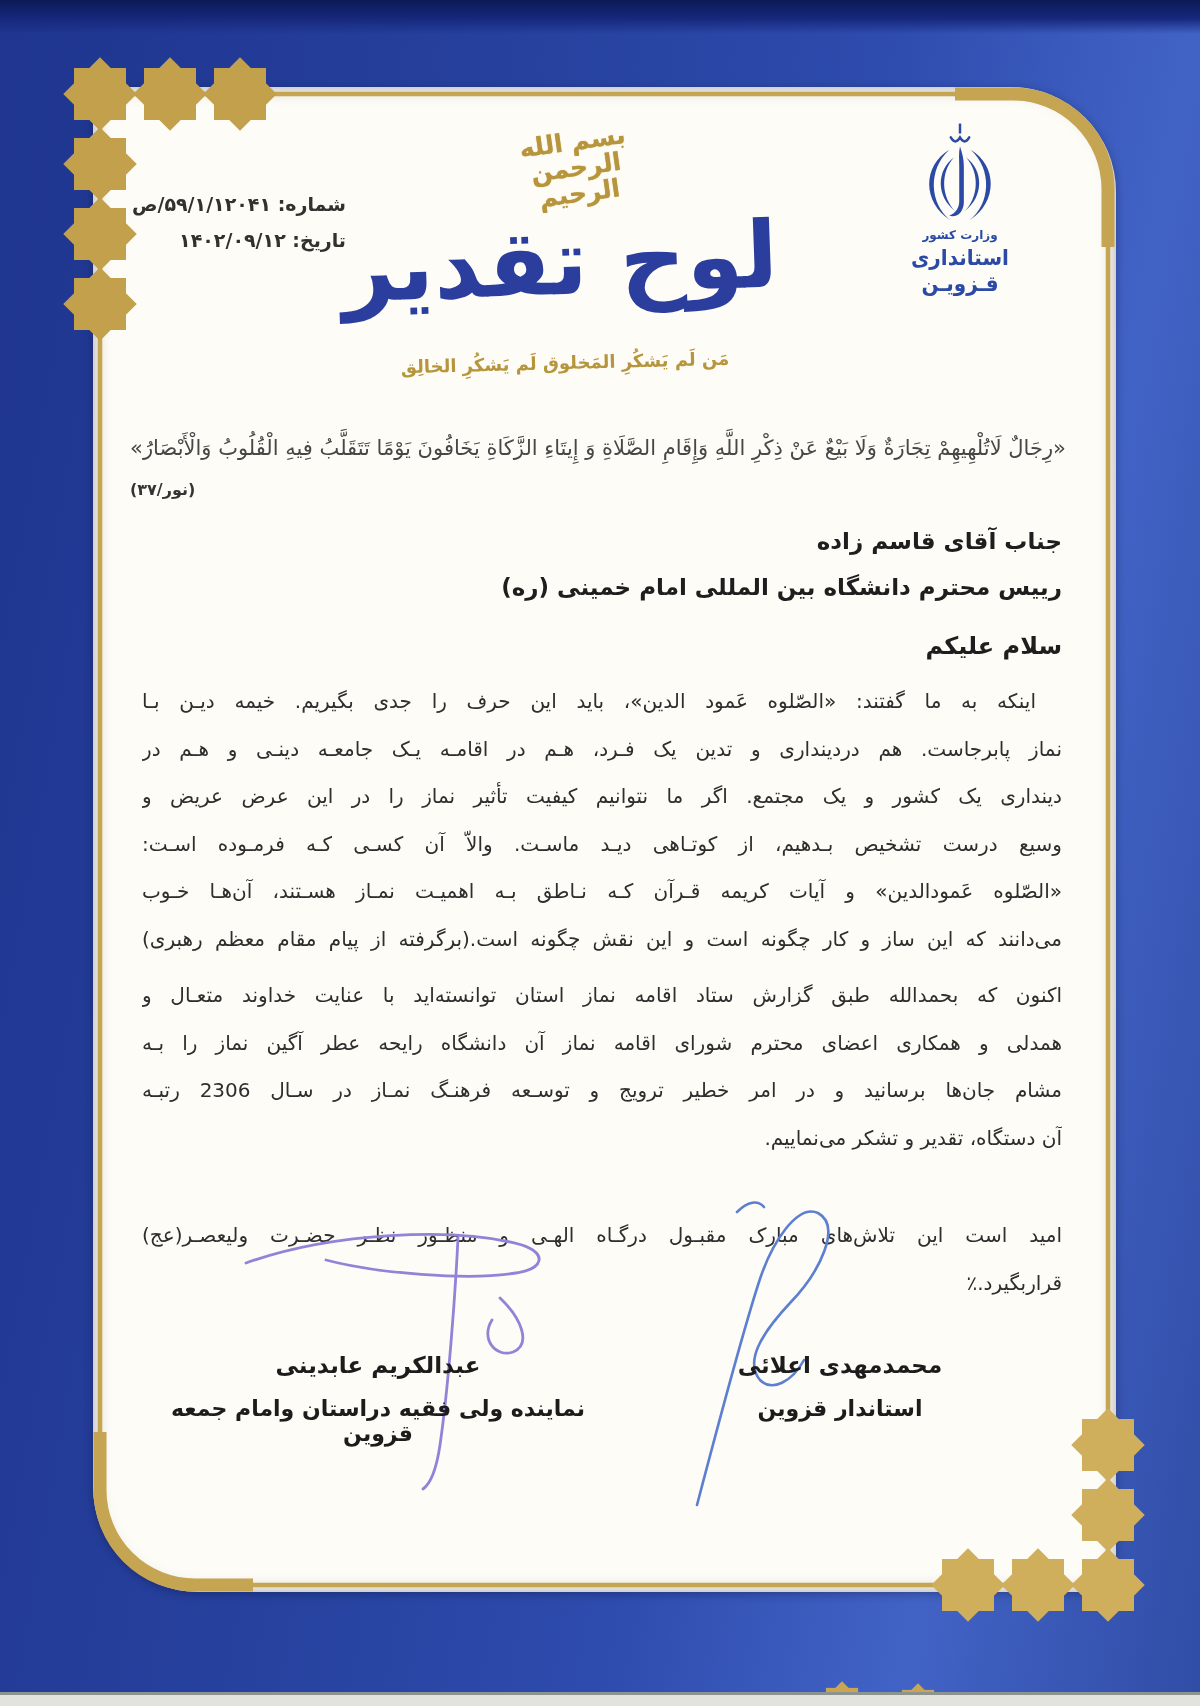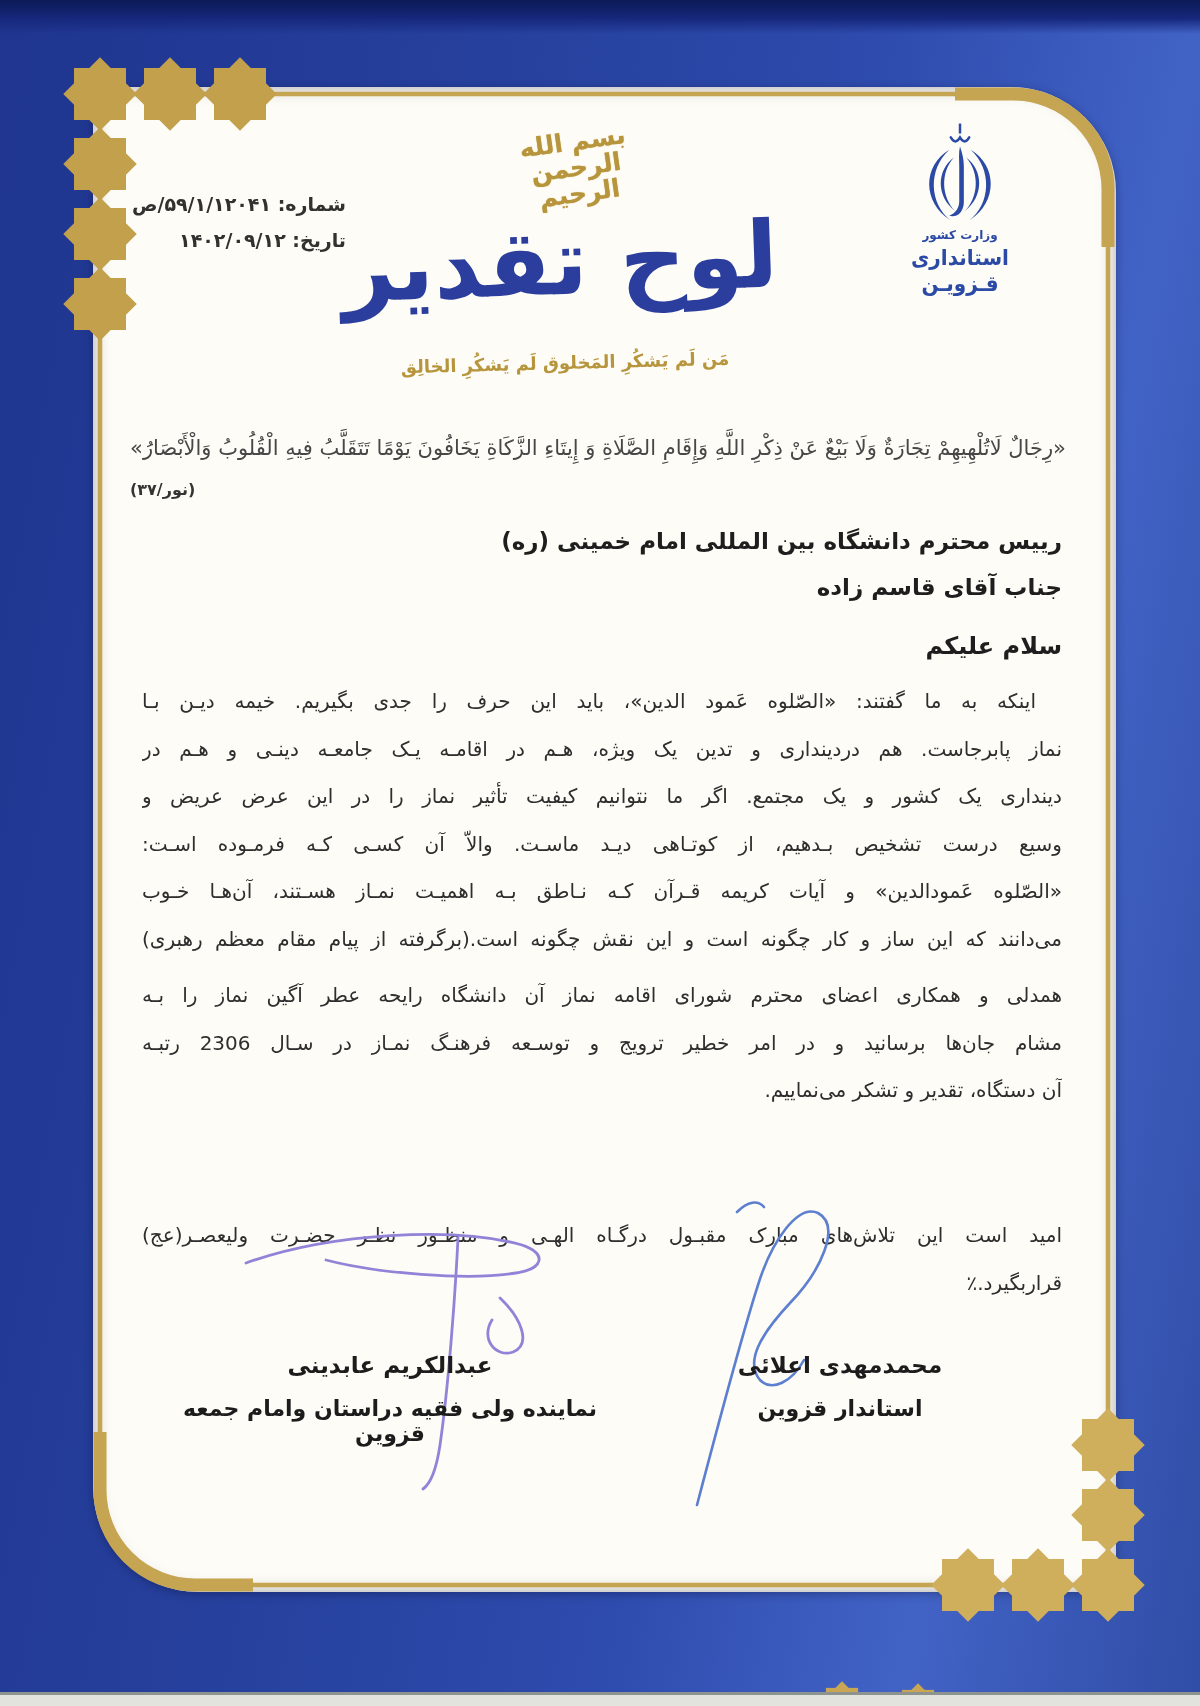--- a/index.html
+++ b/index.html
@@ -50,21 +50,21 @@
     overflow:hidden;white-space:normal;}
   .para .ln.end{text-align-last:right;}
   .para .ln.first{padding-right:26px;}
   #p1{top:678px;} #p2{top:972px;} #p3{top:1212px;}
 
   
   .sig{position:absolute;text-align:center;color:#1c1c1c;font-weight:bold;}
   .sig .name{font-size:23px;}
   .sig .role{font-size:22px;margin-top:18px;}
   .sig-right{left:700px;top:1352px;width:280px;}
-  .sig-left{left:168px;top:1352px;width:444px;}
+  .sig-left{left:156px;top:1352px;width:444px;}
 </style>
 </head>
 <body>
 
 <div class="page">
 
   <div class="top-shade"></div>
 
   <div class="sheet"></div>
 
@@ -136,36 +136,37 @@
       </g>
     </svg>
     <div class="ministry">وزارت کشور</div>
     <div class="governorate">استانداری قـزویـن</div>
   </div>
 
   <div class="verse">«رِجَالٌ لَاتُلْهِيهِمْ تِجَارَةٌ وَلَا بَيْعٌ عَنْ ذِكْرِ اللَّهِ وَإِقَامِ الصَّلَاةِ وَ إِيتَاءِ الزَّكَاةِ يَخَافُونَ يَوْمًا تَتَقَلَّبُ فِيهِ الْقُلُوبُ وَالْأَبْصَارُ»</div>
   <div class="verse-cite">(نور/۳۷)</div>
 
   <div class="recipient">
+    <div>جناب آقای قاسم زاده</div>
     <div>رییس محترم دانشگاه بین المللی امام خمینی (ره)</div>
-    <div>جناب آقای قاسم زاده</div>
   </div>
 
   <div class="greeting">سلام علیکم</div>
 
   <div class="para" id="p1">
     <div class="ln first">اینکه به ما گفتند: «الصّلوه عَمود الدین»، باید این حرف را جدی بگیریم. خیمه دیـن بـا</div>
-    <div class="ln">نماز پابرجاست. هم دردینداری و تدین یک ویژه، هـم در اقامـه یـک جامعـه دینـی و هـم در</div>
+    <div class="ln">نماز پابرجاست. هم دردینداری و تدین یک فـرد، هـم در اقامـه یـک جامعـه دینـی و هـم در</div>
     <div class="ln">دینداری یک کشور و یک مجتمع. اگر ما نتوانیم کیفیت تأثیر نماز را در این عرض عریض و</div>
     <div class="ln">وسیع درست تشخیص بـدهیم، از کوتـاهی دیـد ماسـت. والاّ آن کسـی کـه فرمـوده اسـت:</div>
     <div class="ln">«الصّلوه عَمودالدین» و آیات کریمه قـرآن کـه نـاطق بـه اهمیـت نمـاز هسـتند، آن‌هـا خـوب</div>
     <div class="ln">می‌دانند که این ساز و کار چگونه است و این نقش چگونه است.(برگرفته از پیام مقام معظم رهبری)</div>
   </div>
 
   <div class="para" id="p2">
+    <div class="ln">اکنون که بحمدالله طبق گزارش ستاد اقامه نماز استان توانسته‌اید با عنایت خداوند متعـال و</div>
     <div class="ln">همدلی و همکاری اعضای محترم شورای اقامه نماز آن دانشگاه رایحه عطر آگین نماز را بـه</div>
     <div class="ln">مشام جان‌ها برسانید و در امر خطیر ترویج و توسـعه فرهنـگ نمـاز در سـال 2306 رتبـه</div>
     <div class="ln end">آن دستگاه، تقدیر و تشکر می‌نماییم.</div>
   </div>
 
   <div class="para" id="p3">
     <div class="ln">امید است این تلاش‌های مبارک مقبـول درگـاه الهـی و منظـور نظـر حضـرت ولیعصـر(عج)</div>
     <div class="ln end">قراربگیرد.٪</div>
   </div>
 

